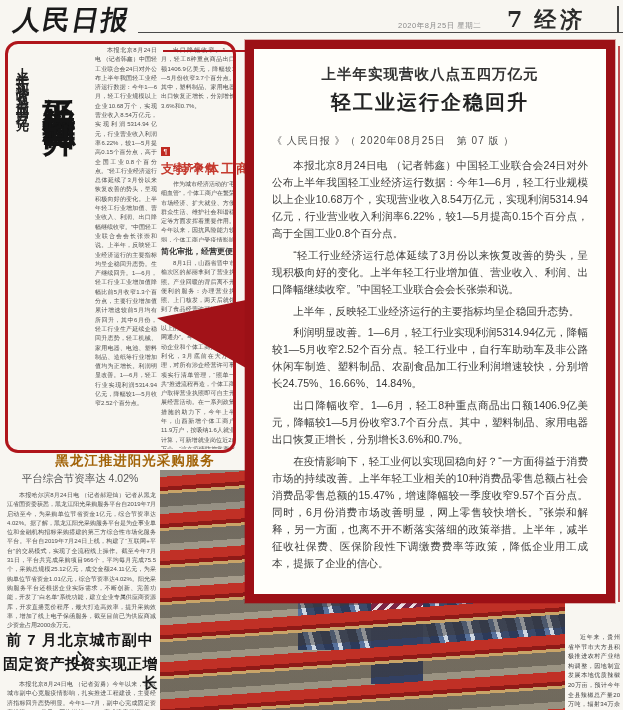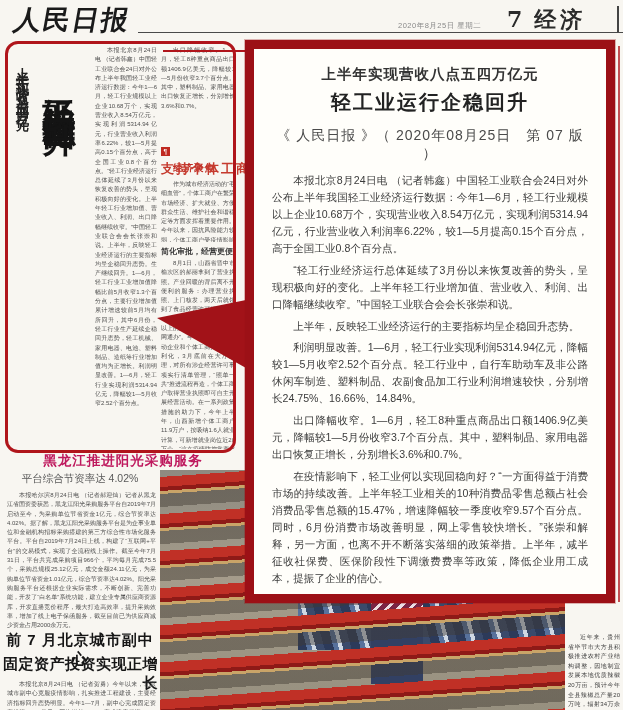--- a/index.html
+++ b/index.html
@@ -37,22 +37,22 @@
     line-height:9px; text-align:center; margin-right:3px; flex:0 0 auto; }
   .focus-badge .txt { font-size:9.5px; font-weight:bold; color:#c02a21; letter-spacing:1px;margin-top:34px; }
   .focus-red-head { position:absolute; left:161px; top:160px; font-size:13px; font-weight:bold;
     color:#c53a2e; letter-spacing:2px; white-space:nowrap; z-index:1; }
   .col-focus-body { left:161px; top:180px; width:74px; height:62px; }
   .focus-subhead { position:absolute; left:161px; top:246px; width:74px; font-size:8px; font-weight:bold;
     color:#3a3a3a; text-align:center; white-space:nowrap; overflow:hidden; z-index:1; }
   .col-focus-body2 { left:161px; top:259px; width:74px; height:190px; }
 
   
-  .hl-headline { position:absolute; left:8px; top:452px; width:230px; text-align:center;
-    font-size:13.5px; font-weight:bold; color:#be185d; letter-spacing:1px; z-index:1; }
+  .hl-headline { position:absolute; left:20px; top:452px; width:230px; text-align:center;
+    font-size:13.5px; font-weight:bold; color:#a16207; letter-spacing:1px; z-index:1; }
   .hl-subhead { position:absolute; left:4px; top:472px; width:152px; text-align:center;
     font-size:10.5px; color:#5a5a5a; z-index:1; }
   .col-hl-body { left:7px; top:491px; width:149px; height:137px; }
   .bj-headline1 { position:absolute; left:2px; top:631px; width:156px; text-align:center;
     font-size:15px; font-weight:bold; color:#161616; letter-spacing:1px; z-index:1; }
   .bj-headline2 { position:absolute; left:2px; top:655px; width:156px; text-align:right;
     font-size:15px; font-weight:bold; color:#161616; letter-spacing:0.5px; z-index:1; }
   .col-bj-body { left:7px; top:680px; width:149px; height:30px; }
 
   
@@ -76,21 +76,21 @@
   
   .connector-line { position:absolute; left:163px; top:50px; width:83px; height:2px; background:#b0151b; z-index:4; }
   .connector-tri { position:absolute; left:157px; top:296px; z-index:4; }
 
   
   .overlay { position:absolute; left:245px; top:40px; width:370px; height:563px; z-index:10;
     background:#fffefa; border:9px solid #9c1016; padding:16px 18px 8px 18px; overflow:hidden;
     box-shadow:0 0 0 1px rgba(156,16,22,.3); }
   .ov-kicker { text-align:center; font-size:14.5px; font-weight:bold; color:#333; letter-spacing:1px; }
   .ov-headline { text-align:center; font-size:20px; font-weight:bold; color:#222; letter-spacing:2px; margin-top:5px; }
-  .ov-source { text-align:center; font-size:14px; color:#4a4a4a; letter-spacing:1px; margin:11px 0 9px 0; }
+  .ov-source { font-size:10px; color:#4a4a4a; letter-spacing:1px; margin:18px 0 9px 0; }
   .ov-body p { font-size:10.6px; line-height:1.6; color:#3b3b3b; text-align:justify;
     text-indent:2em; margin-bottom:5px; }
 </style>
 </head>
 <body>
 
 <div class="page">
 
   <div class="masthead">人民日报</div>
   <div class="dateline">2020年8月25日 星期二</div>

